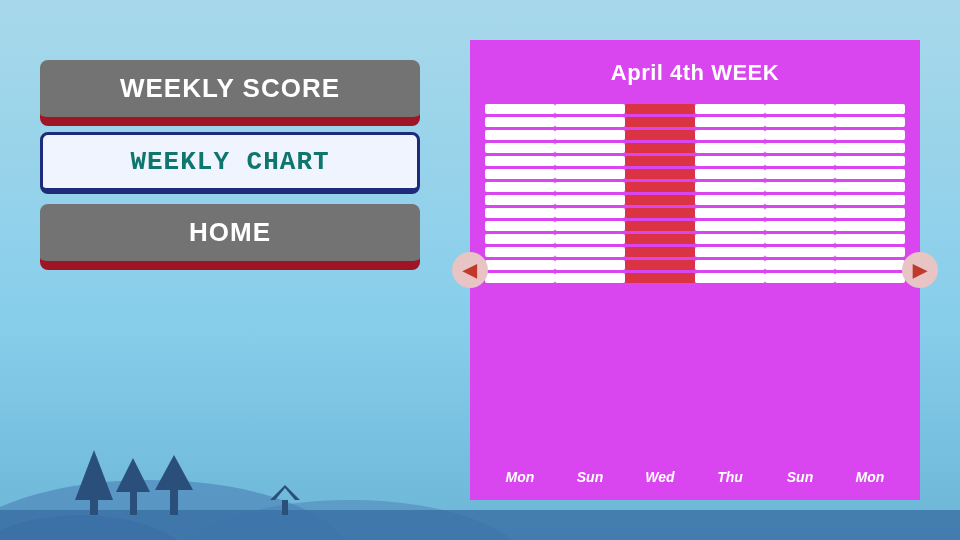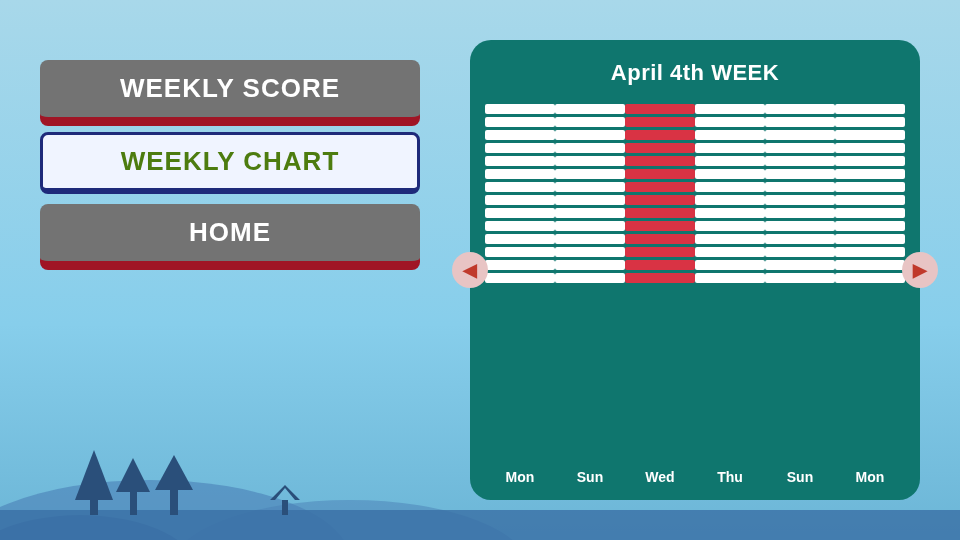--- a/index.html
+++ b/index.html
@@ -47,34 +47,35 @@
 
     .btn-red {
       background: #737373;
       color: #fff;
       border-bottom: 5px solid #a01525;
       box-shadow: 0 4px 0 #a01525;
     }
 
     .btn-white {
       background: #f0f4ff;
-      color: #4d7c0f;
+      color: #0f766e;
       border: 3px solid #1e2a7a;
       border-bottom: 6px solid #1e2a7a;
+      font-family: Liberation Mono, monospace;
     }
 
     
     .chart-panel {
       position: absolute;
       right: 40px;
       top: 40px;
       width: 450px;
       height: 460px;
-      background: #0f766e;
-      border-radius: 21px;
+      background: #d946ef;
+      border-radius: 0;
       padding: 20px 15px 15px 15px;
       display: flex;
       flex-direction: column;
     }
 
     .chart-title {
       text-align: center;
       color: #fff;
       font-size: 22px;
       font-weight: 900;
@@ -103,20 +104,21 @@
       left: -18px;
     }
 
     .chart-nav-right {
       right: -18px;
     }
 
     .days-container {
       display: flex;
       flex: 1;
+      font-style: italic;
     }
 
     .day-column {
       flex: 1;
       display: flex;
       flex-direction: column;
       align-items: center;
       gap: 2px;
     }
 

